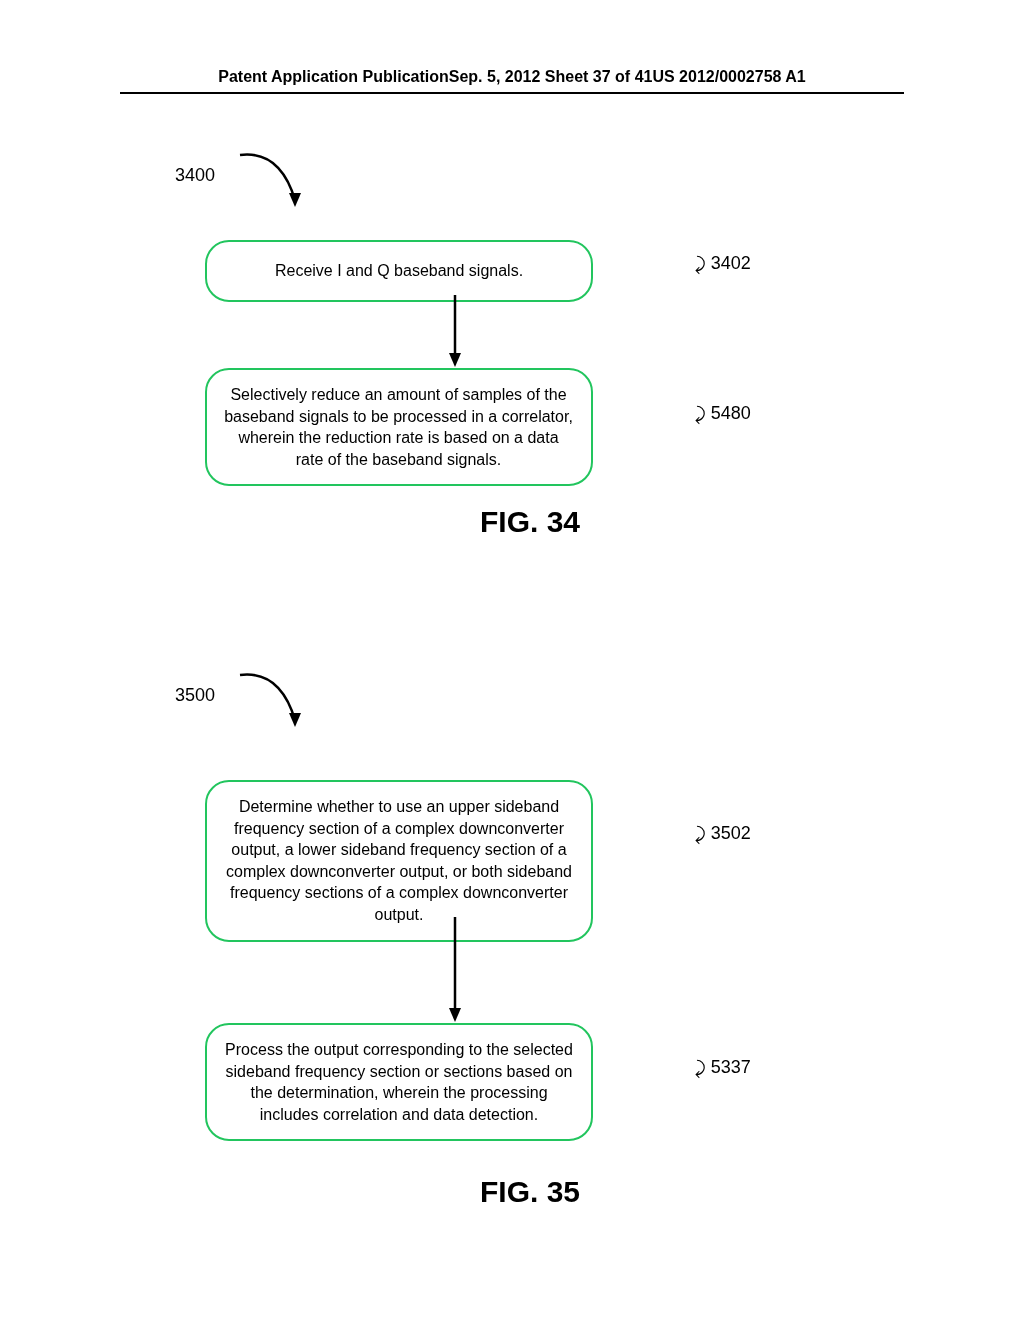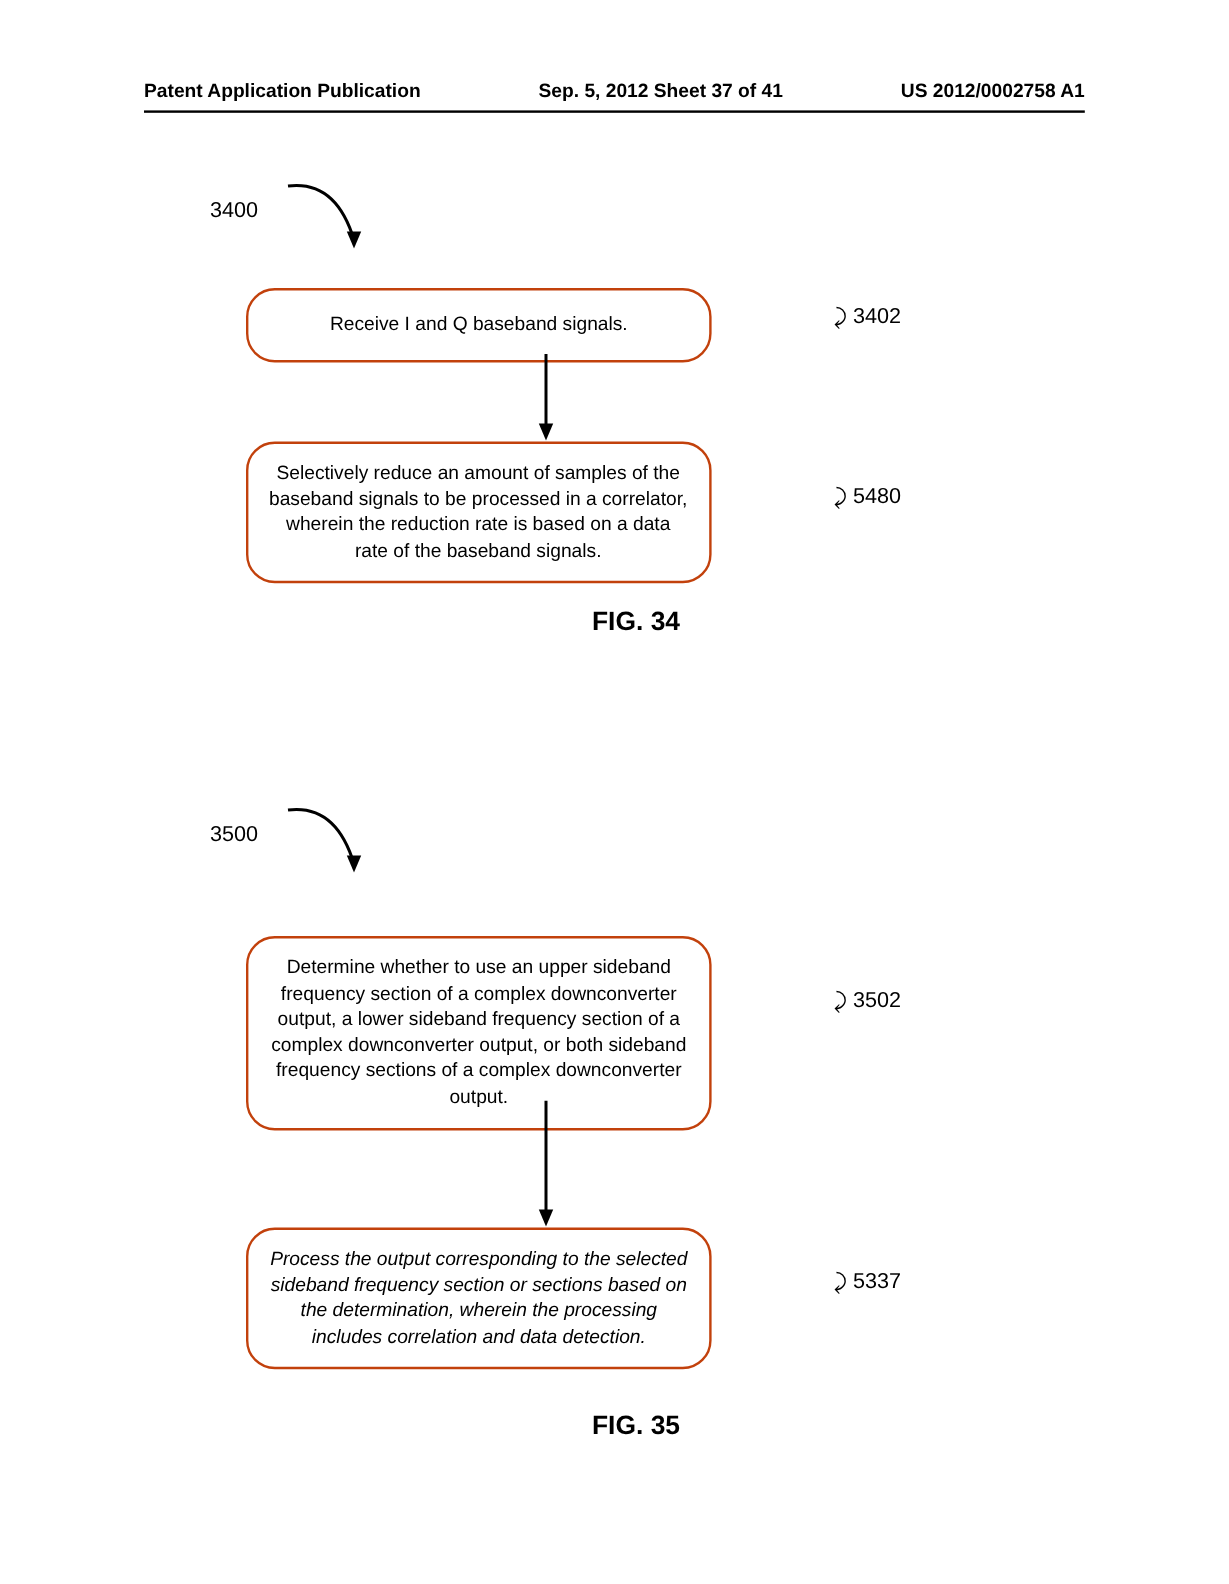--- a/index.html
+++ b/index.html
@@ -13,21 +13,21 @@
       background: white;
       font-family: Arial, Helvetica, sans-serif;
       position: relative;
     }
     .header {
       position: absolute;
       top: 68px;
       left: 0;
       right: 0;
       display: flex;
-      justify-content: space-between;
+      justify-content: center;
       padding: 0 120px;
       font-size: 16px;
       font-weight: bold;
     }
     .header-rule {
       position: absolute;
       top: 92px;
       left: 120px;
       right: 120px;
       border-top: 2px solid black;
@@ -55,21 +55,21 @@
     }
     .pointer-arrow {
       position: absolute;
       top: 0;
       left: 60px;
     }
     .box {
       position: absolute;
       left: 205px;
       width: 388px;
-      border: 2px solid #c2410c;
+      border: 2px solid #22c55e;
       border-radius: 24px;
       padding: 14px 18px;
       text-align: center;
       font-size: 16px;
       line-height: 1.35;
       background: white;
     }
     .box-label {
       position: absolute;
       font-size: 18px;
@@ -82,21 +82,21 @@
     }
     .connector {
       position: absolute;
       left: 445px;
     }
     .fig-caption {
       position: absolute;
       left: 0;
       right: 0;
       text-align: center;
-      font-size: 22px;
+      font-size: 30px;
       font-weight: bold;
       padding-left: 36px;
     }
     svg {
       display: block;
     }
   </style>
 </head>
 <body>
 
@@ -155,21 +155,21 @@
   <div class="box-label" style="top:158px;">
     <span class="label-hook">⤹</span>
     <span>3502</span>
   </div>
 
   <svg class="connector" style="top:252px;" width="20" height="108" viewBox="0 0 20 108">
     <line x1="10" y1="0" x2="10" y2="95" stroke="black" stroke-width="2.5"></line>
     <polygon points="10,105 4,91 16,91" fill="black"></polygon>
   </svg>
 
-  <div class="box" style="top:358px;font-style:italic;">
+  <div class="box" style="top:358px;">
     <span>Process the output corresponding to the selected sideband frequency section or sections based on the determination, wherein the processing includes correlation and data detection.</span>
   </div>
   <div class="box-label" style="top:392px;">
     <span class="label-hook">⤹</span>
     <span>5337</span>
   </div>
 
   <div class="fig-caption" style="top:510px;">FIG. 35</div>
 </div>
 

